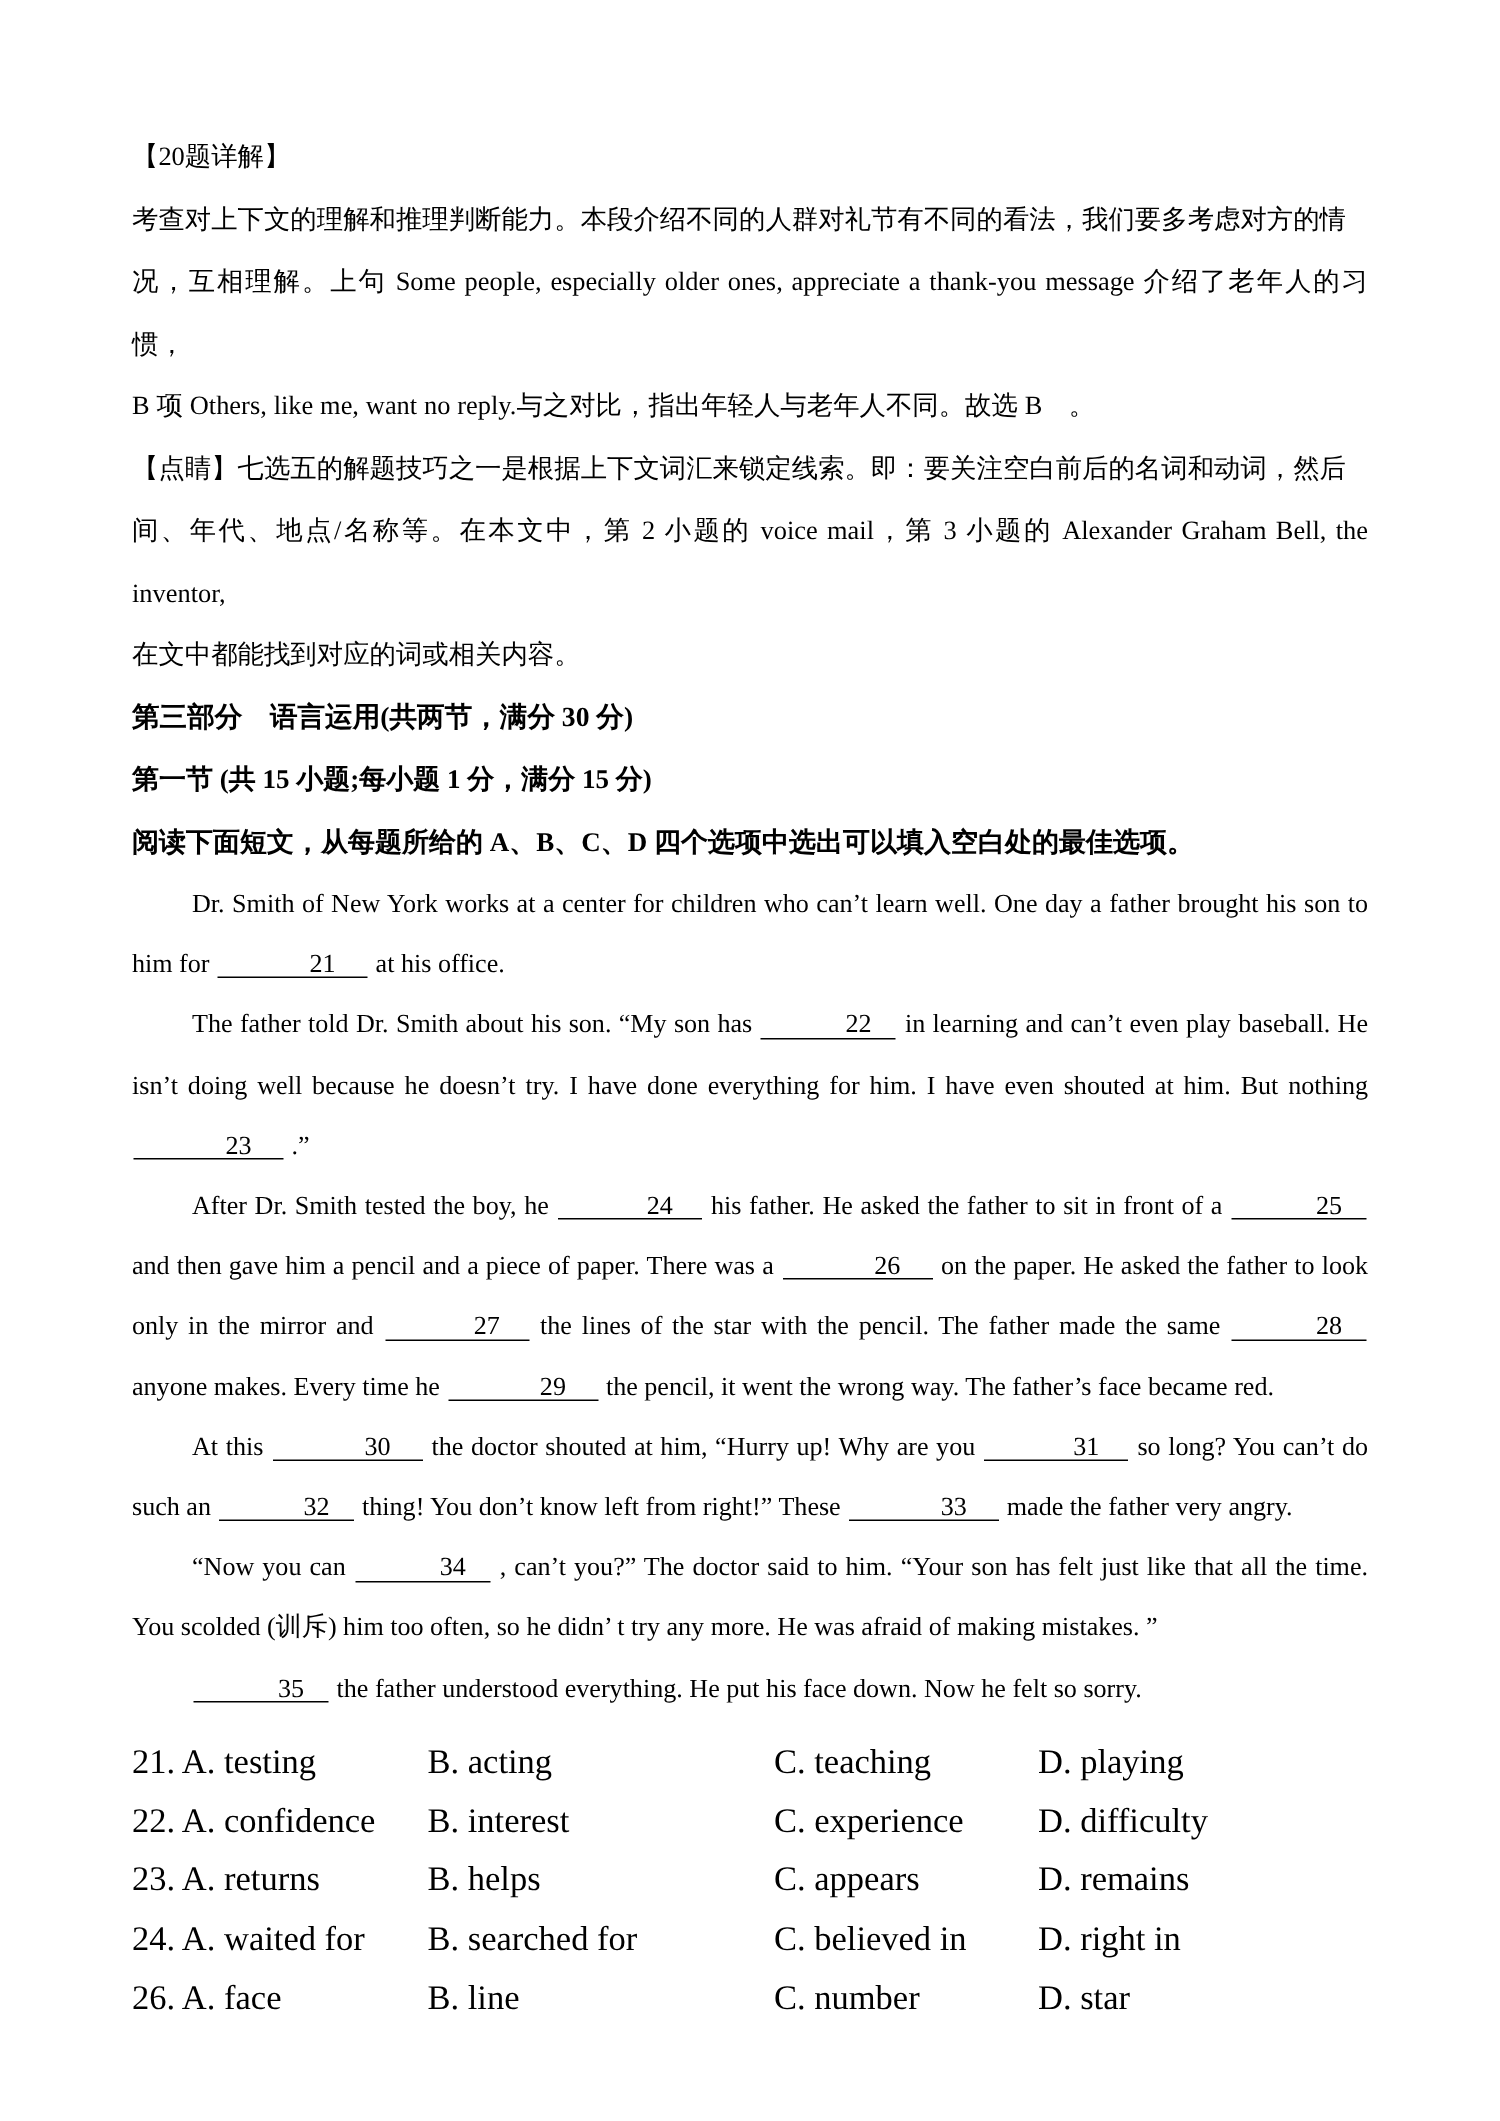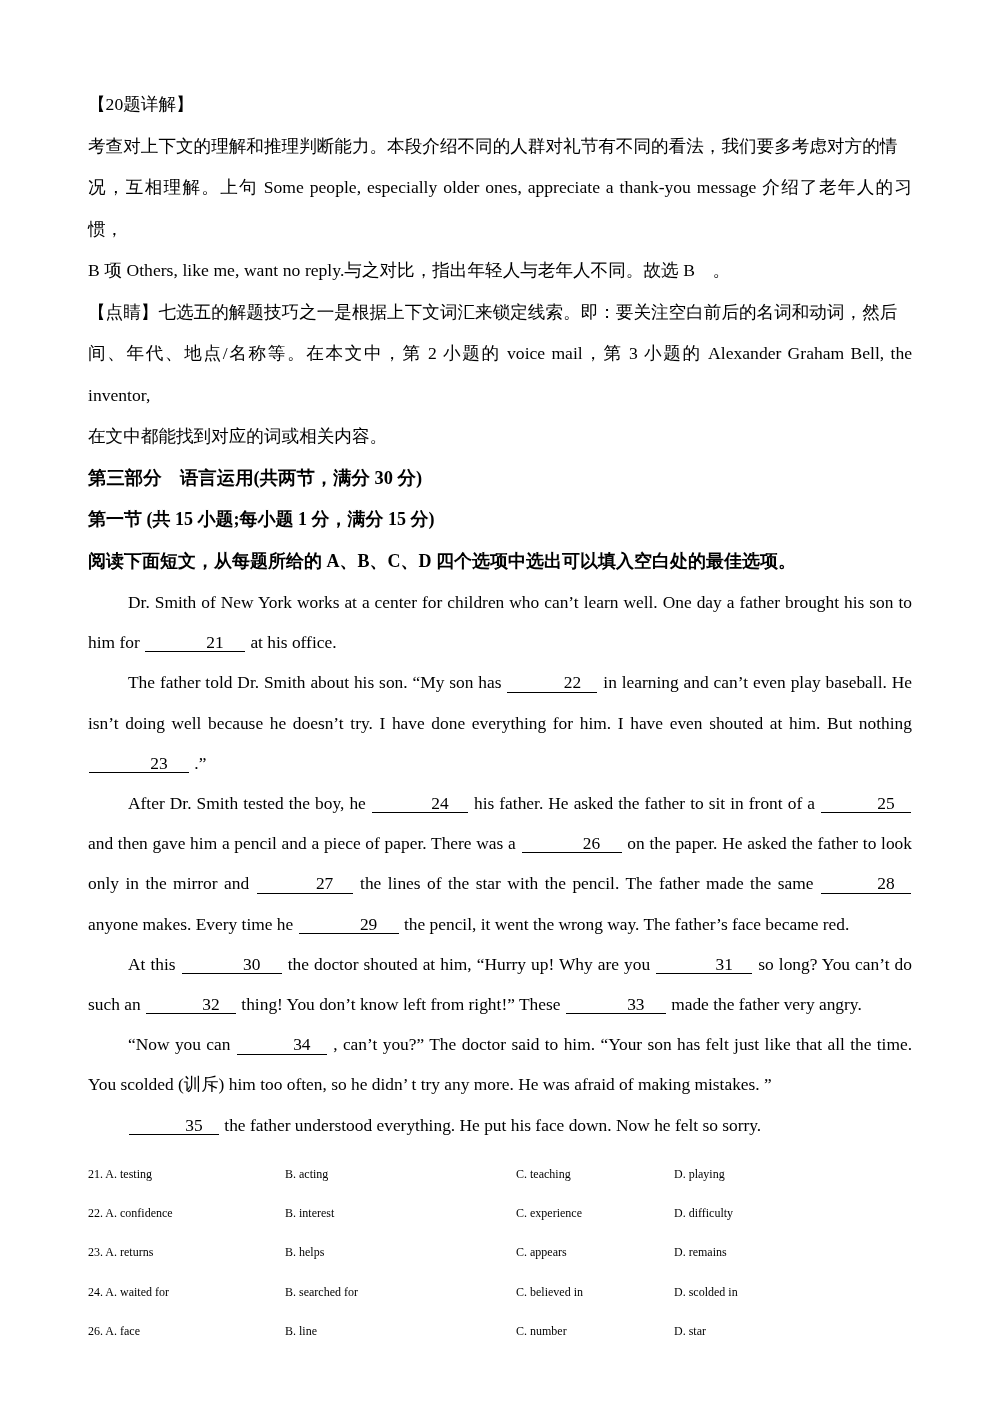--- a/index.html
+++ b/index.html
@@ -84,32 +84,32 @@
   .blank.w2 { width: 96px; }
   .blank.w3 { width: 86px; }
 
   
   .options {
     margin-top: 10px;
   }
   .optrow {
     position: relative;
     height: 39.3px;
-    font-size: 12px;
+    font-size: 23px;
     line-height: 39.3px;
     white-space: nowrap;
   }
   .optrow .col {
     position: absolute;
     top: 0;
   }
   .optrow .cA { left: 0px; }
   .optrow .cB { left: 197px; }
   .optrow .cC { left: 428px; }
-  .optrow .cD { left: 586px; }
+  .optrow .cD { left: 604px; }
 </style>
 </head>
 <body>
 
 <div id="page">
   <div id="content">
 
     <div>
       <div class="para cn">【20题详解】</div>
       <div class="para cn">考查对上下文的理解和推理判断能力。本段介绍不同的人群对礼节有不同的看法，我们要多考虑对方的情</div>
@@ -154,21 +154,21 @@
         <div class="optrow">
           <span class="col cA">23. A. returns</span>
           <span class="col cB">B. helps</span>
           <span class="col cC">C. appears</span>
           <span class="col cD">D. remains</span>
         </div>
         <div class="optrow">
           <span class="col cA">24. A. waited for</span>
           <span class="col cB">B. searched for</span>
           <span class="col cC">C. believed in</span>
-          <span class="col cD">D. scolded in</span>
+          <span class="col cD">D. right in</span>
         </div>
         <div class="optrow">
           <span class="col cA">26. A. face</span>
           <span class="col cB">B. line</span>
           <span class="col cC">C. number</span>
           <span class="col cD">D. star</span>
         </div>
       </div>
 
   </div>

